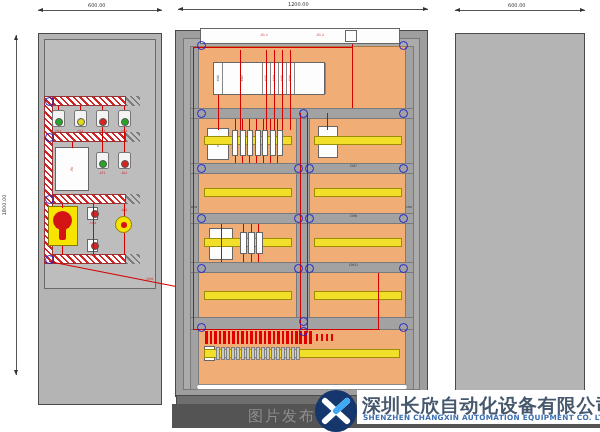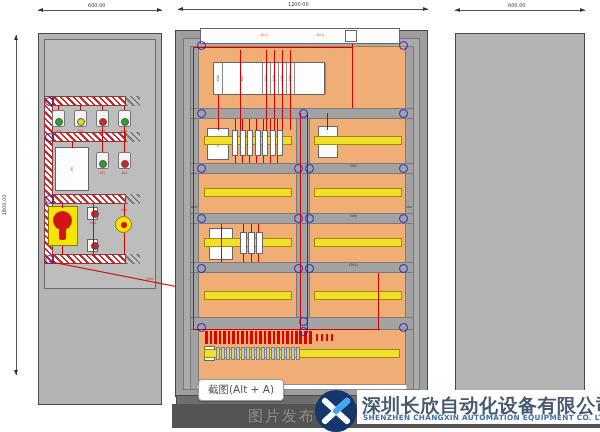--- a/index.html
+++ b/index.html
@@ -150,23 +150,20 @@
 
   <div class="block" style="left:209px;top:228px;width:24px;height:32px;display:flex;align-items:center;justify-content:center;">
     <span class="vtag">-KF2</span>
   </div>
 
   <div class="block" style="left:204px;top:346px;width:11px;height:15px;"></div>
   <div class="abs" style="left:196px;top:384px;width:212px;height:6px;background:#fff;border:0.8px solid #8a8a8a;border-radius:3px;box-sizing:border-box;"></div>
 
   <div class="panel" style="left:455px;top:33px;width:130px;height:360px;"></div>
 
-  <div class="tooltip" style="left:198px;top:379px;width:84px;height:20px;z-index:30;">
-    <span>截图(Alt + A)</span>
-  </div>
 
   <div class="bottom-bar" style="left:172px;top:404px;width:428px;height:24px;z-index:20;">
     <span style="margin-left:76px;">图片发布</span>
   </div>
   <div class="wm-box" style="left:357px;top:390px;width:243px;height:34px;z-index:21;"></div>
   <div class="wm-cn" style="left:362px;top:393px;z-index:23;">深圳长欣自动化设备有限公司</div>
   <div class="wm-en" style="left:363px;top:413px;z-index:23;">SHENZHEN CHANGXIN AUTOMATION EQUIPMENT CO. LTD</div>
   <svg class="abs" style="left:313px;top:388px;z-index:24;" width="46" height="46" viewBox="0 0 46 46">
     <circle cx="23" cy="23" r="21" fill="#16366e"></circle>
     <path d="M12 13 L34 33" stroke="#ffffff" stroke-width="6" stroke-linecap="round"></path>

